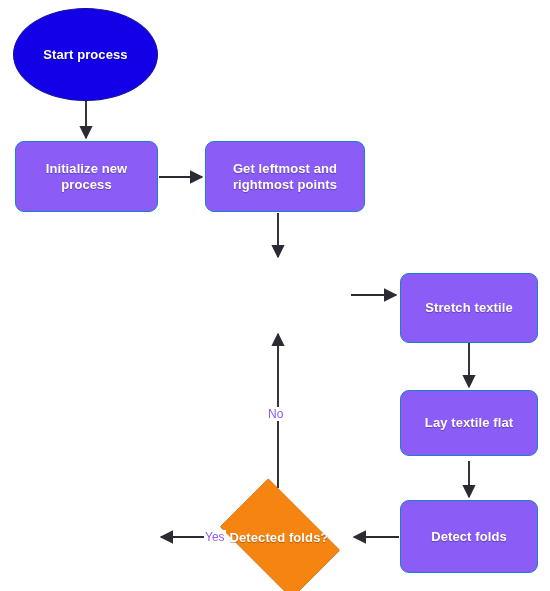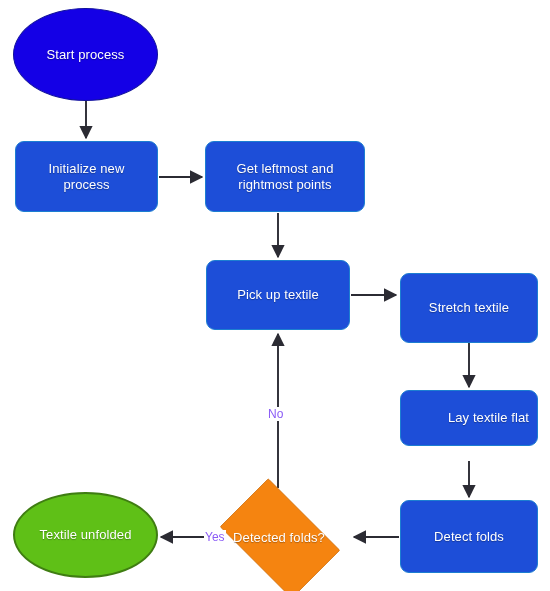--- a/index.html
+++ b/index.html
@@ -25,21 +25,21 @@
     height: 591px;
   }
   .node {
     position: absolute;
     display: flex;
     align-items: center;
     justify-content: center;
     text-align: center;
     box-sizing: border-box;
     color: #ffffff;
-    font-weight: normal;
+    font-weight: bold;
     font-size: 13px;
     line-height: 16px;
     letter-spacing: 0.1px;
     text-shadow: 0 1px 1px rgba(0,0,0,0.30);
     z-index: 2;
   }
   .node .label {
     padding: 0 8px;
     pointer-events: none;
   }
@@ -49,21 +49,21 @@
     background: #1400e6;
     border: 1px solid #12129c;
   }
   .node.end {
     border-radius: 50%;
     background: #5fc017;
     border: 2px solid #3f7d12;
   }
   
   .node.process {
-    background: #1d4ed8;
+    background: #8b5cf6;
     border: 1.4px solid #1c7ed1;
     border-radius: 9px;
   }
   
   .node.decision {
     background: transparent;
     border: none;
   }
   .node.decision .diamond-shape {
     position: absolute;
@@ -134,42 +134,36 @@
   </div>
 
   <div class="node process" style="left:15px; top:141px; width:143px; height:71px;">
     <span class="label">Initialize new process</span>
   </div>
 
   <div class="node process" style="left:205px; top:141px; width:160px; height:71px;">
     <span class="label">Get leftmost and rightmost points</span>
   </div>
 
-  <div class="node process" style="left:206px; top:260px; width:144px; height:70px;">
-    <span class="label">Pick up textile</span>
-  </div>
 
   <div class="node process" style="left:400px; top:260px; width:138px; height:70px;margin-top:13px;">
     <span class="label">Stretch textile</span>
   </div>
 
-  <div class="node process" style="left:400px; top:390px; width:138px; height:56px;justify-content:flex-end;">
+  <div class="node process" style="left:400px; top:390px; width:138px; height:66px;">
     <span class="label">Lay textile flat</span>
   </div>
 
   <div class="node process" style="left:400px; top:500px; width:138px; height:73px;">
     <span class="label">Detect folds</span>
   </div>
 
   <div class="node decision" style="left:208px; top:490px; width:142px; height:95px;">
     <span class="diamond-shape"></span>
     <span class="label">Detected folds?</span>
   </div>
 
-  <div class="node end" style="left:13px; top:492px; width:145px; height:86px;">
-    <span class="label">Textile unfolded</span>
-  </div>
 
   <div class="edge-label" style="left:172px; top:530px;margin-left:32px;">Yes</div>
 
   <div class="edge-label" style="left:267px; top:407px;">No</div>
 
 </div>
 
 </body></html>

